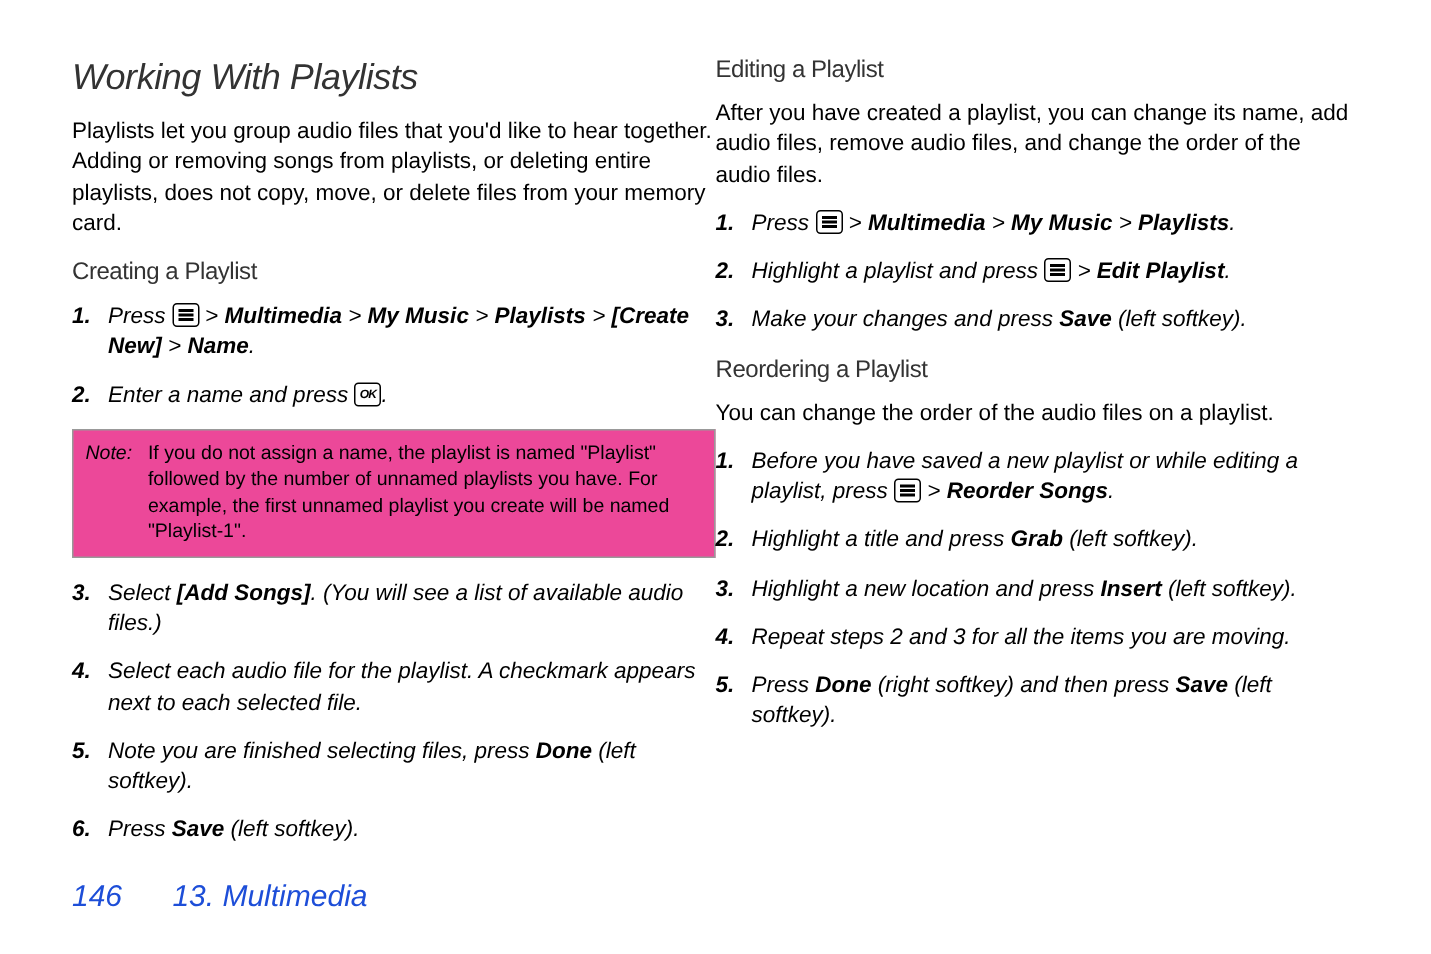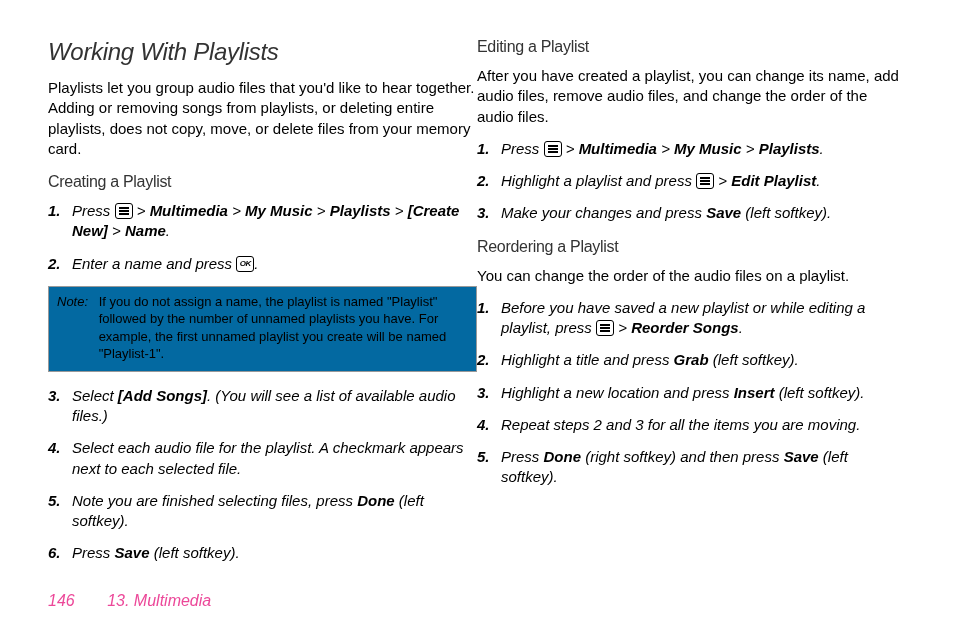--- a/index.html
+++ b/index.html
@@ -92,21 +92,21 @@
       font-weight: bold;
       letter-spacing: -0.5px;
       left: 1px;
       top: 2px;
       width: 14px;
       text-align: center;
       color: #000;
     }
     .note-box {
       border: 1px solid #999;
-      background: #0369a1;
+      background: #ec4899;
       padding: 6px 8px 8px 8px;
       margin: 12px 0 14px 0;
       font-size: 13px;
       line-height: 1.35;
     }
     .note-box .note-label {
       font-style: italic;
       font-weight: normal;
       display: inline-block;
       width: 38px;
@@ -114,22 +114,22 @@
     .note-body {
       display: inline-block;
       vertical-align: top;
       width: calc(100% - 44px);
     }
     .footer {
       position: absolute;
       bottom: 26px;
       left: 48px;
       font-style: italic;
-      font-size: 16px;
-      color: #ec4899;
+      font-size: 20px;
+      color: #1d4ed8;
     }
     .footer .pagenum { margin-right: 28px; }
   </style>
 </head>
 <body>
 
 <div class="columns">
   <div class="col">
     <h1>Working With Playlists</h1>
     <p class="intro">Playlists let you group audio files that you'd like to hear together. Adding or removing songs from playlists, or deleting entire playlists, does not copy, move, or delete files from your memory card.</p>

